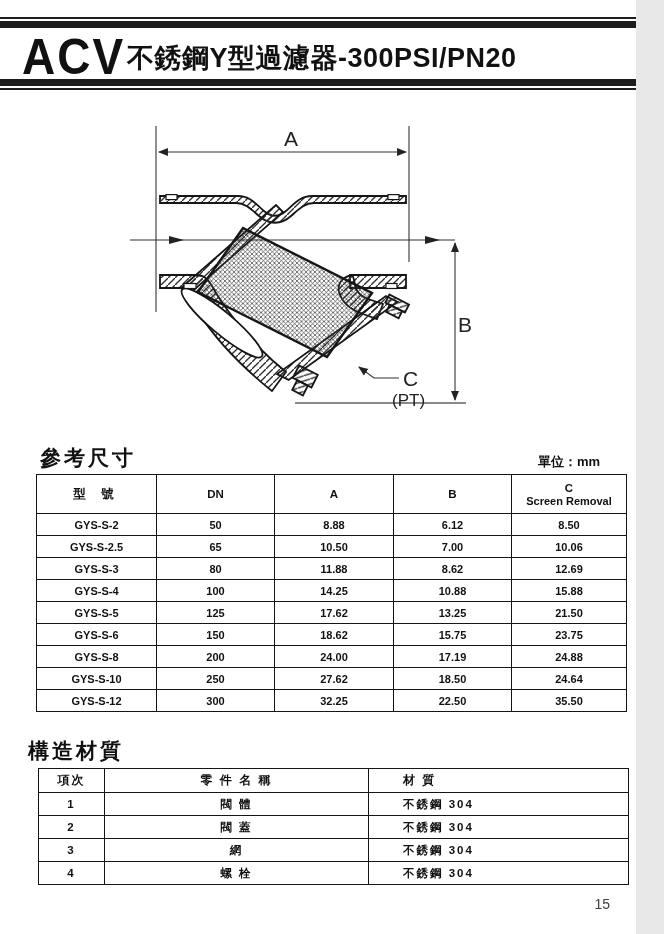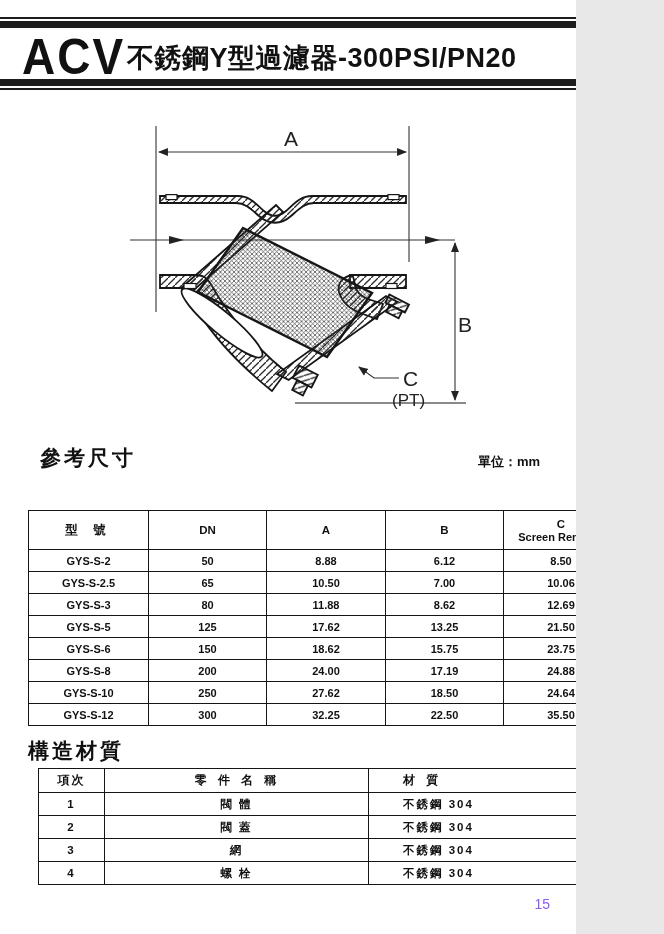--- a/index.html
+++ b/index.html
@@ -1,50 +1,50 @@
 <!DOCTYPE html>
 <html><head>
 <meta charset="utf-8">
 <style>
   html,body{margin:0;padding:0;background:#e8e8e8;}
-  .page{position:relative;width:576px;height:934px;background:#ffffff;overflow:hidden;
+  .page{position:relative;width:636px;height:934px;background:#ffffff;overflow:hidden;
         font-family:"Liberation Sans", sans-serif;color:#111;}
   .abs{position:absolute;}
 
   
   .rule-thin{left:0;width:664px;height:2px;background:#1c1c1c;}
   .rule-thick{left:0;width:664px;height:7px;background:#1c1c1c;}
 
   .logo{left:22px;top:28px;font-size:46px;font-weight:900;letter-spacing:2px;
         transform:scaleY(1.08);transform-origin:top left;}
   .doc-title{left:127px;top:40px;font-size:27px;font-weight:900;letter-spacing:0.5px;white-space:nowrap;}
   .model-block{left:528px;top:33px;font-size:15px;font-weight:bold;line-height:23px;white-space:nowrap;}
 
   
   .sec-title{font-size:21px;font-weight:900;letter-spacing:3px;}
   .unit-note{font-size:13px;font-weight:bold;}
 
   table{border-collapse:collapse;table-layout:fixed;background:#fff;}
-  .dim-table{left:28px;top:474px;width:590px;margin-top:36px;}
+  .dim-table{left:36px;top:474px;width:590px;}
   .mat-table{left:38px;top:768px;width:590px;}
   th,td{border:1.6px solid #151515;text-align:center;vertical-align:middle;
         font-size:11px;font-weight:bold;color:#111;padding:0;}
   .dim-table th{height:38px;font-size:11.5px;}
   .dim-table th.model-h{font-size:12.5px;letter-spacing:6px;}
   .dim-table td{height:21px;}
   .dim-table col.c1{width:120px}.dim-table col.c2{width:118px}
   .dim-table col.c3{width:119px}.dim-table col.c4{width:118px}
   .dim-table col.c5{width:115px}
   .th-sub{font-size:11px;margin-top:1px;}
-  .mat-table th{height:23px;font-size:12px;letter-spacing:2px;font-family:Liberation Mono, monospace;}
+  .mat-table th{height:23px;font-size:12px;letter-spacing:2px;}
   .mat-table td{height:22px;font-size:11.5px;letter-spacing:2px;}
   .mat-table col.m1{width:66px}.mat-table col.m2{width:264px}.mat-table col.m3{width:260px}
   .mat-table th:nth-child(3),.mat-table td:nth-child(3){text-align:left;padding-left:34px;}
 
-  .page-num{right:26px;top:896px;font-size:14px;color:#8b5cf6;}
+  .page-num{right:26px;top:896px;font-size:14px;color:#404040;}
 
   svg text{font-family:"Liberation Sans", sans-serif;fill:#222;}
 </style>
 </head>
 <body>
 
 <div class="page">
 
   <div class="abs rule-thin" style="top:17px"></div>
   <div class="abs rule-thick" style="top:21px"></div>
@@ -172,20 +172,27 @@
           <td>10.06</td>
         </tr>
         <tr>
           <td>GYS-S-3</td>
           <td>80</td>
           <td>11.88</td>
           <td>8.62</td>
           <td>12.69</td>
         </tr>
         <tr>
+          <td>GYS-S-4</td>
+          <td>100</td>
+          <td>14.25</td>
+          <td>10.88</td>
+          <td>15.88</td>
+        </tr>
+        <tr>
           <td>GYS-S-5</td>
           <td>125</td>
           <td>17.62</td>
           <td>13.25</td>
           <td>21.50</td>
         </tr>
         <tr>
           <td>GYS-S-6</td>
           <td>150</td>
           <td>18.62</td>

